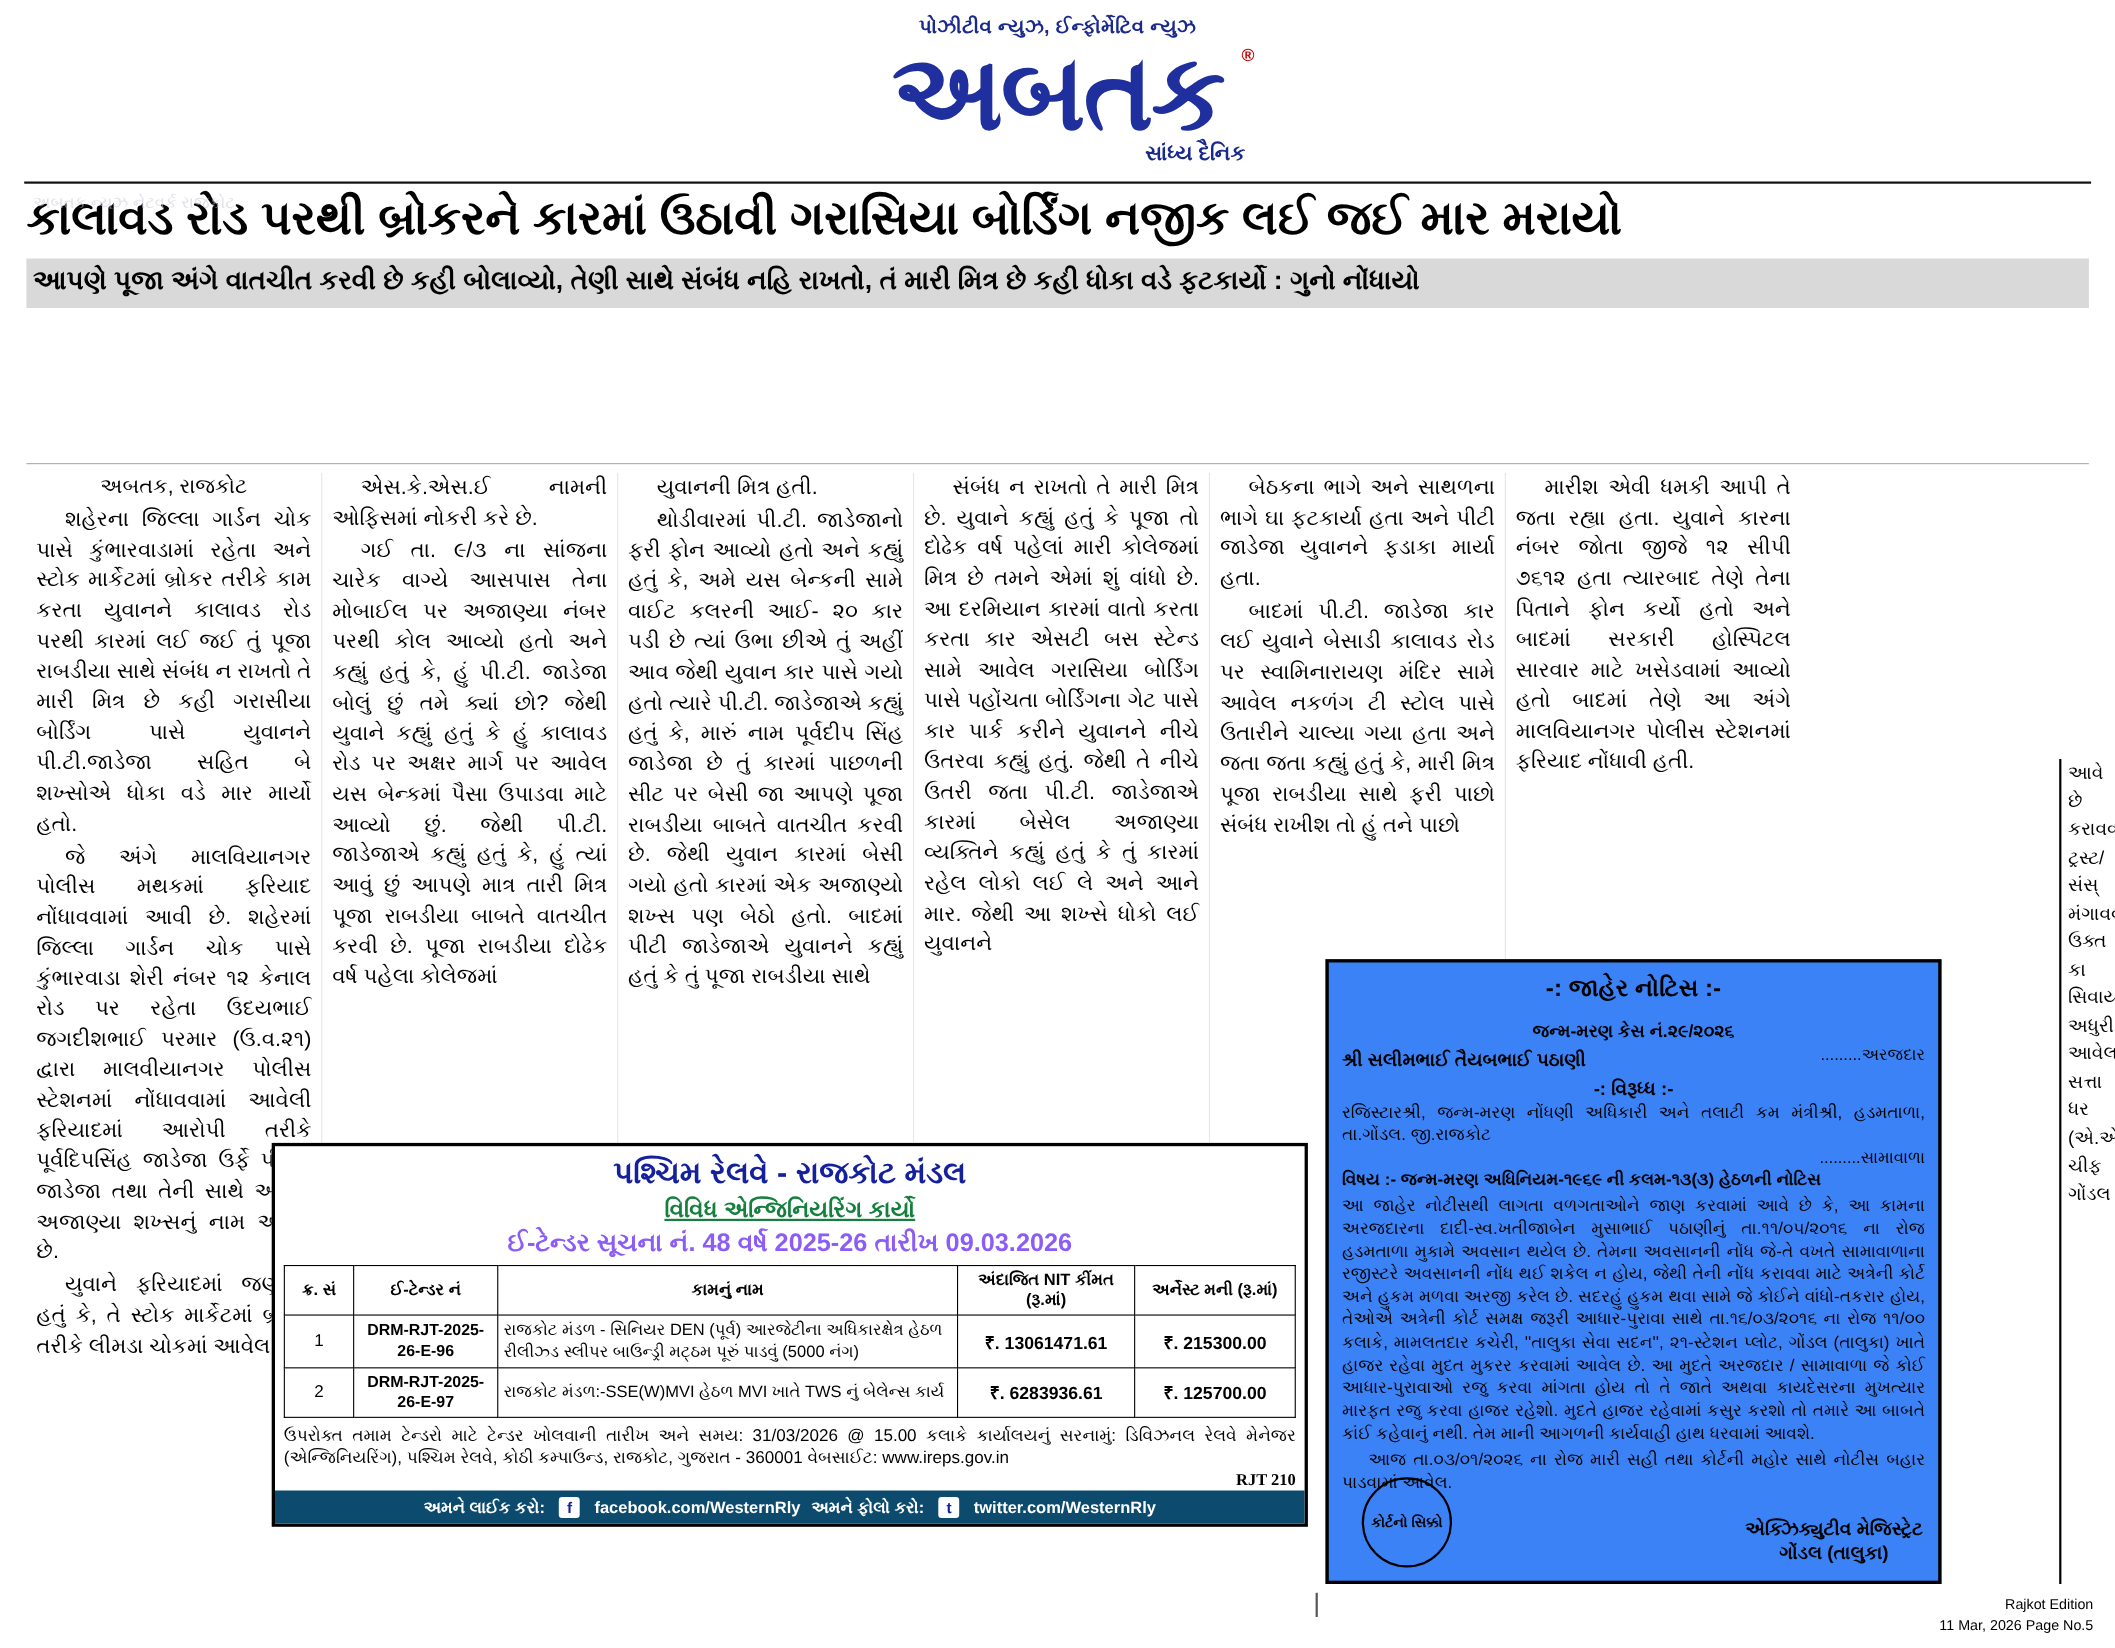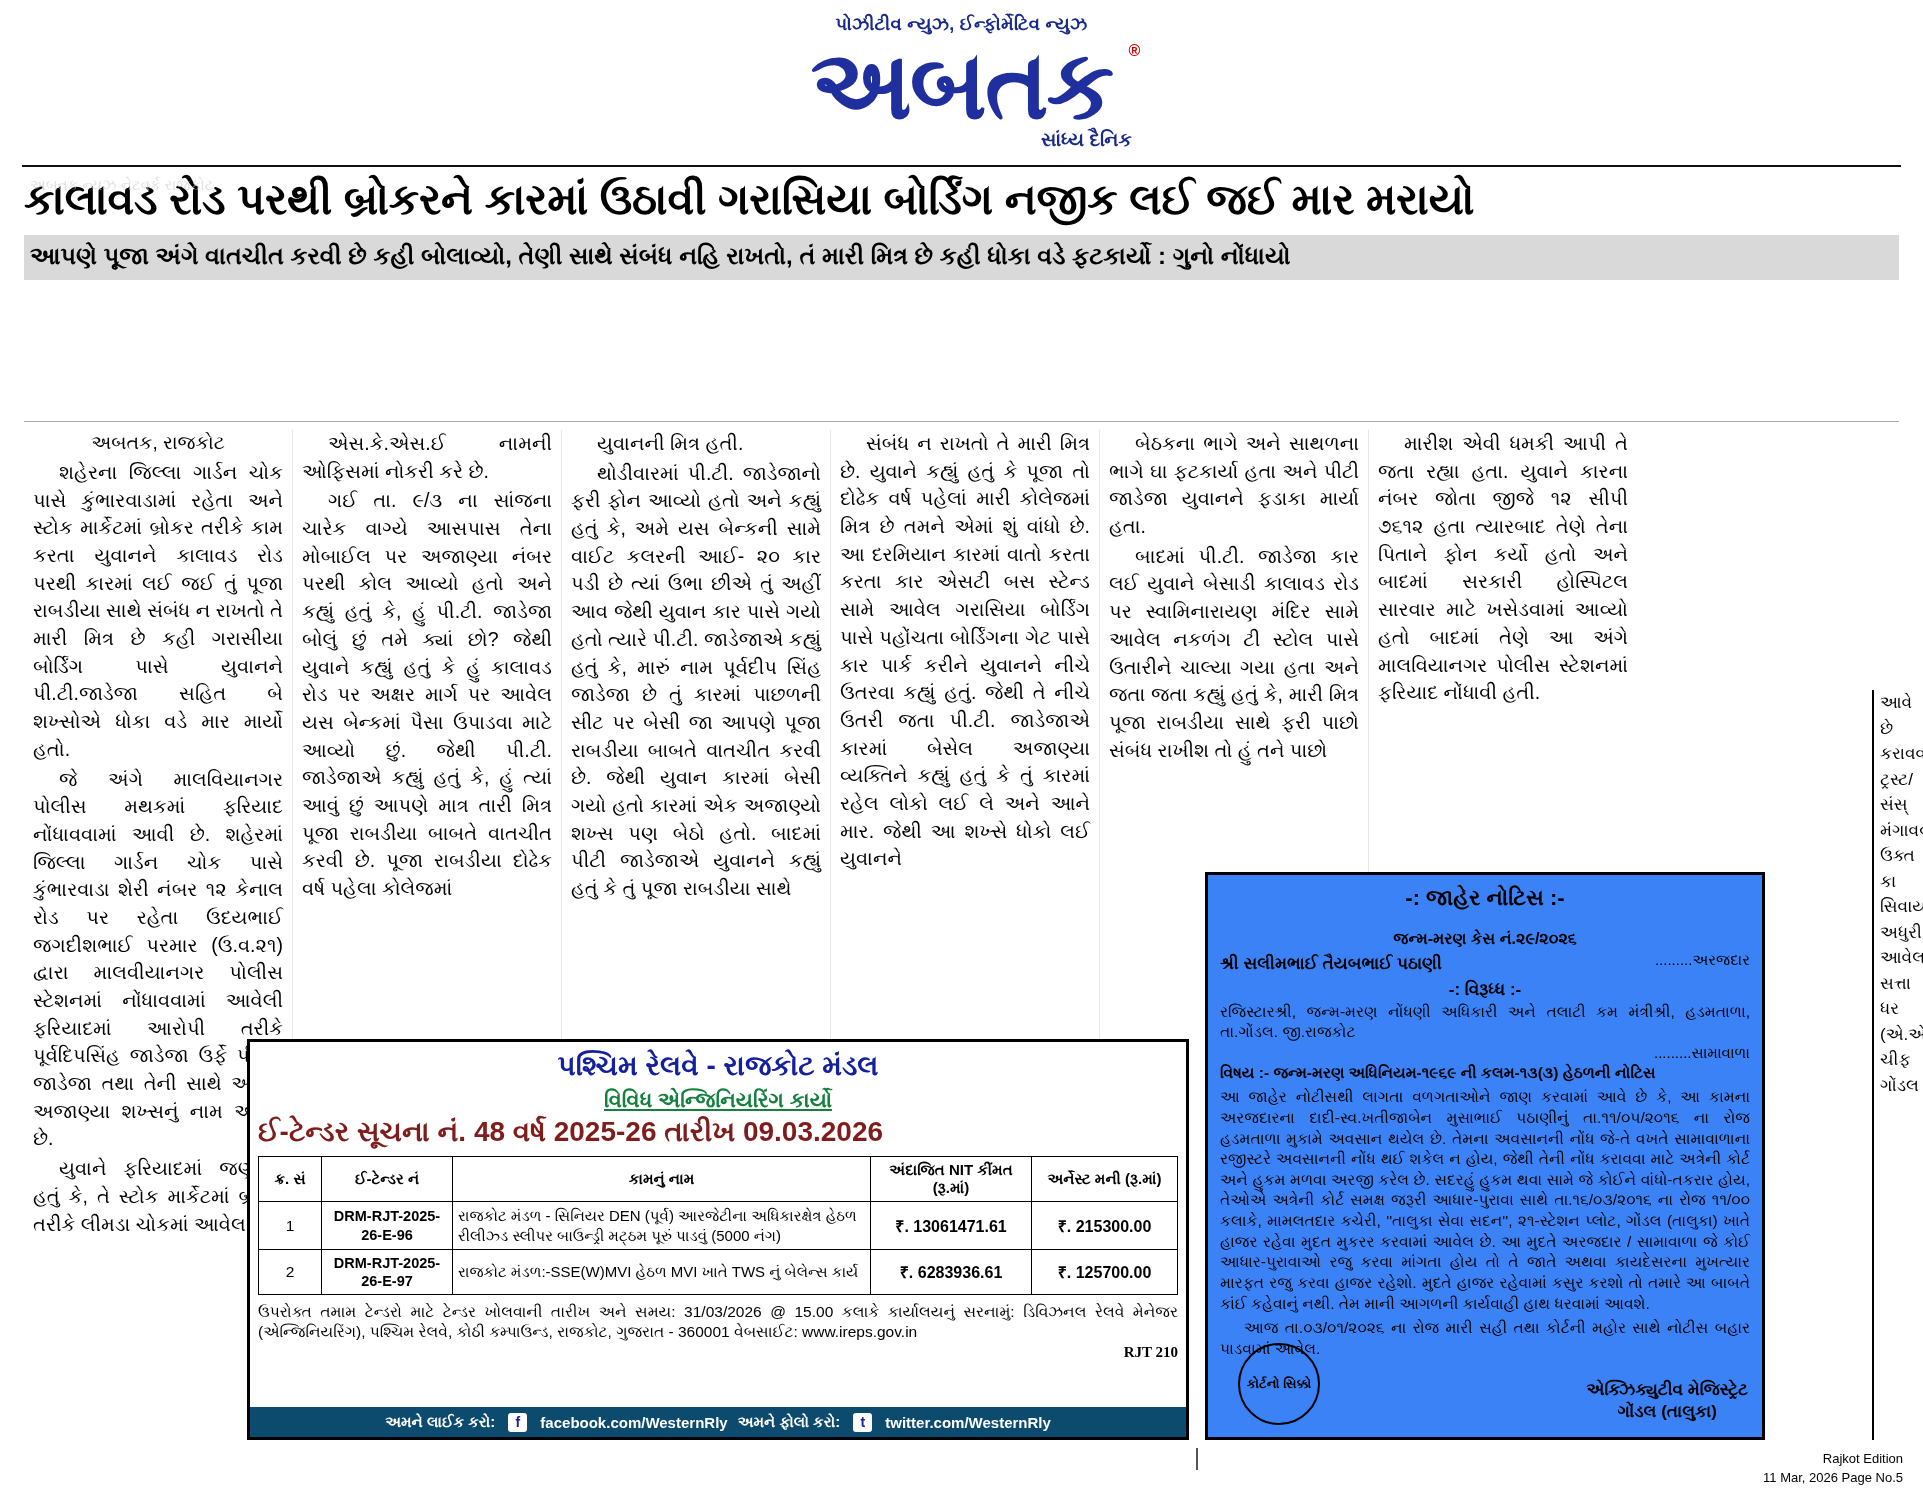--- a/index.html
+++ b/index.html
@@ -63,33 +63,33 @@
   }
   .col:last-child{border-right:none;}
   .col p{margin:0 0 2px 0;text-indent:26px;}
   .byline{
     font-weight:normal;text-align:center;margin:0 0 8px 0;text-indent:0 !important;
     font-size:19px;
   }
 
   
   .rail-ad{
-    position:absolute;left:247px;top:1039px;width:942px;height:401px;
+    position:absolute;left:247px;top:1039px;width:942px;height:349px;
     border:3px solid #000;background:#fff;box-sizing:border-box;
     padding:6px 8px 0 8px;
   }
   .rail-title{
     text-align:center;font-size:28px;font-weight:bold;color:#15219c;margin-top:2px;
   }
   .rail-sub{
     text-align:center;font-size:21px;font-weight:bold;color:#15803d;
     text-decoration:underline;margin-top:5px;
   }
   .rail-sub2{
-    font-size:28px;font-weight:bold;color:#7f1d1d;margin-top:4px;
+    text-align:center;font-size:23px;font-weight:bold;color:#8b5cf6;margin-top:4px;
   }
   table.rail{
     width:100%;border-collapse:collapse;margin-top:7px;font-size:15.5px;
   }
   table.rail th,table.rail td{
     border:1.6px solid #000;padding:4px 5px;vertical-align:middle;
   }
   table.rail th{font-weight:bold;text-align:center;font-size:15px;line-height:1.2;}
   .c-sr{width:52px;text-align:center;}
   .c-tn{width:120px;text-align:center;font-weight:bold;font-size:14.5px;line-height:1.25;}

